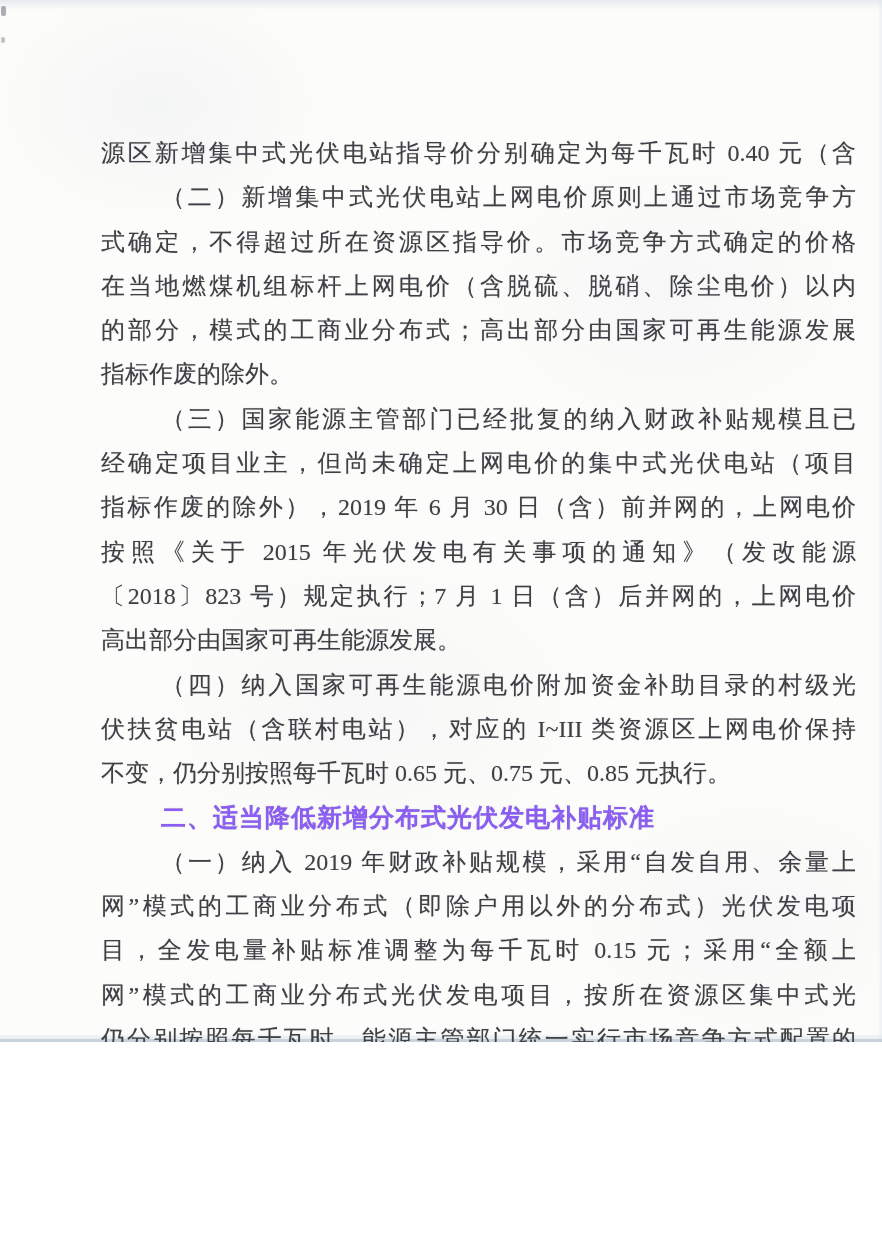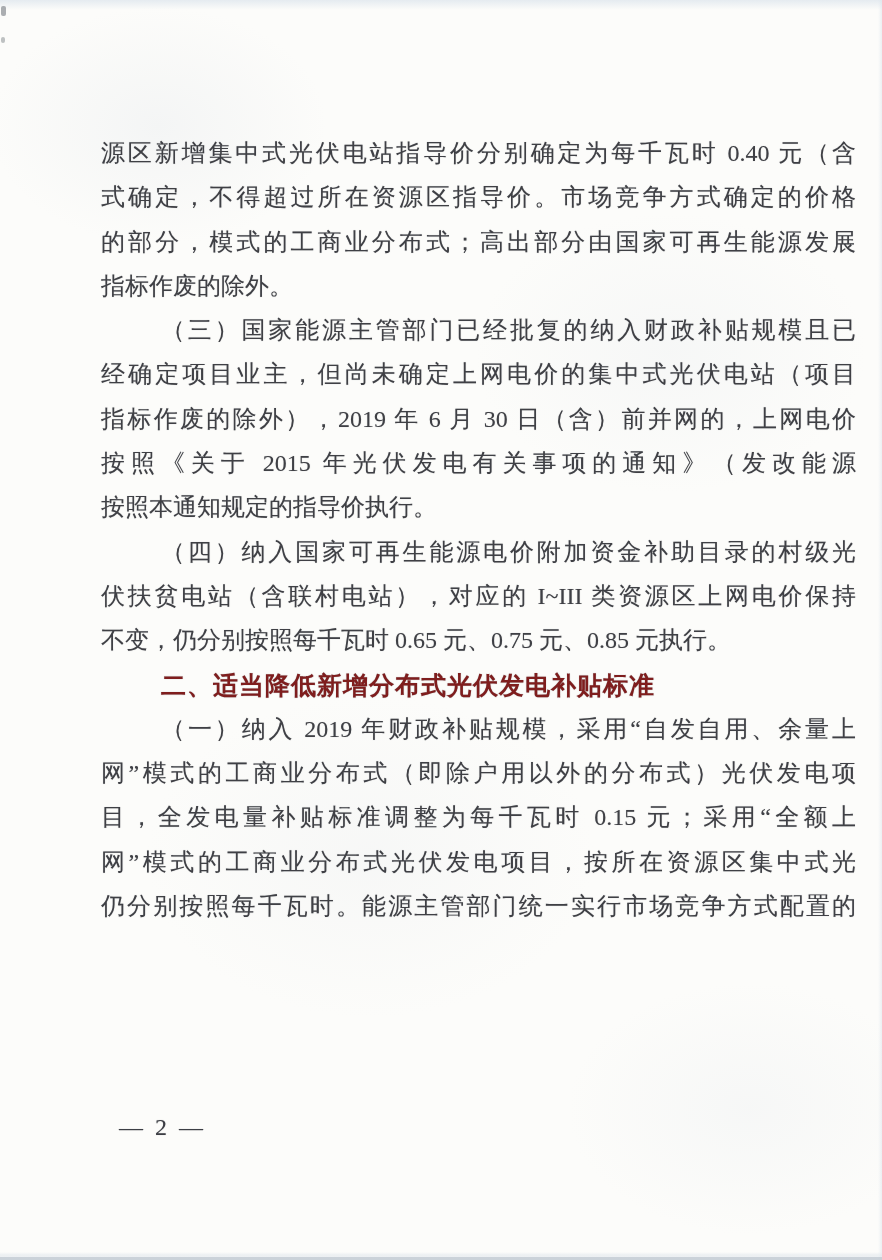--- a/index.html
+++ b/index.html
@@ -3,21 +3,21 @@
 <meta charset="utf-8">
 <style>
   html, body {
     margin: 0;
     padding: 0;
     background: #ffffff;
   }
   .page {
     position: relative;
     width: 882px;
-    height: 1260px;
+    height: 1042px;
     background: #fcfcfa;
     overflow: hidden;
     font-family: "Liberation Serif", "DejaVu Serif", serif;
   }
   
   .mottle {
     position: absolute;
     inset: 0;
     pointer-events: none;
     background:
@@ -68,21 +68,21 @@
   .line.justified { white-space: normal; }
   .line.para-end {
     text-align-last: left;
     white-space: normal;
   }
   .line.indent { text-indent: 60px; }
   .line.heading {
     font-family: "Liberation Sans", "DejaVu Sans", sans-serif;
     font-weight: 700;
     font-size: 25px;
-    color: #7f1d1d;
+    color: #8b5cf6;
     letter-spacing: 1px;
     text-align-last: left;
     white-space: normal;
     text-shadow: 0 0 1px rgba(60, 62, 70, 0.45);
   }
   .footer {
     position: absolute;
     left: 119px;
     top: 1112px;
     font-size: 24px;
@@ -98,28 +98,31 @@
 <div class="page">
   <div class="mottle"></div>
   <div class="edge-top"></div>
   <div class="edge-right"></div>
   <div class="edge-bottom"></div>
   <div class="speck speck1"></div>
   <div class="speck speck2"></div>
 
   <div class="doc">
     <div class="line justified">源区新增集中式光伏电站指导价分别确定为每千瓦时 0.40 元（含</div>
+    <div class="line justified indent">（二）新增集中式光伏电站上网电价原则上通过市场竞争方</div>
     <div class="line justified">式确定，不得超过所在资源区指导价。市场竞争方式确定的价格</div>
+    <div class="line justified">在当地燃煤机组标杆上网电价（含脱硫、脱硝、除尘电价）以内</div>
     <div class="line justified">的部分，模式的工商业分布式；高出部分由国家可再生能源发展</div>
     <div class="line para-end">指标作废的除外。</div>
     <div class="line justified indent">（三）国家能源主管部门已经批复的纳入财政补贴规模且已</div>
     <div class="line justified">经确定项目业主，但尚未确定上网电价的集中式光伏电站（项目</div>
     <div class="line justified">指标作废的除外），2019 年 6 月 30 日（含）前并网的，上网电价</div>
     <div class="line justified">按照《关于 2015 年光伏发电有关事项的通知》（发改能源</div>
-    <div class="line para-end">按照本通知规定的指导价执行。</div>
+    <div class="line justified">〔2018〕823 号）规定执行；7 月 1 日（含）后并网的，上网电价</div>
+    <div class="line para-end">高出部分由国家可再生能源发展。</div>
     <div class="line justified indent">（四）纳入国家可再生能源电价附加资金补助目录的村级光</div>
     <div class="line justified">伏扶贫电站（含联村电站），对应的 I~III 类资源区上网电价保持</div>
     <div class="line para-end">不变，仍分别按照每千瓦时 0.65 元、0.75 元、0.85 元执行。</div>
     <div class="line heading indent">二、适当降低新增分布式光伏发电补贴标准</div>
     <div class="line justified indent">（一）纳入 2019 年财政补贴规模，采用“自发自用、余量上</div>
     <div class="line justified">网”模式的工商业分布式（即除户用以外的分布式）光伏发电项</div>
     <div class="line justified">目，全发电量补贴标准调整为每千瓦时 0.15 元；采用“全额上</div>
     <div class="line justified">网”模式的工商业分布式光伏发电项目，按所在资源区集中式光</div>
     <div class="line justified">仍分别按照每千瓦时。能源主管部门统一实行市场竞争方式配置的</div>
   </div>

